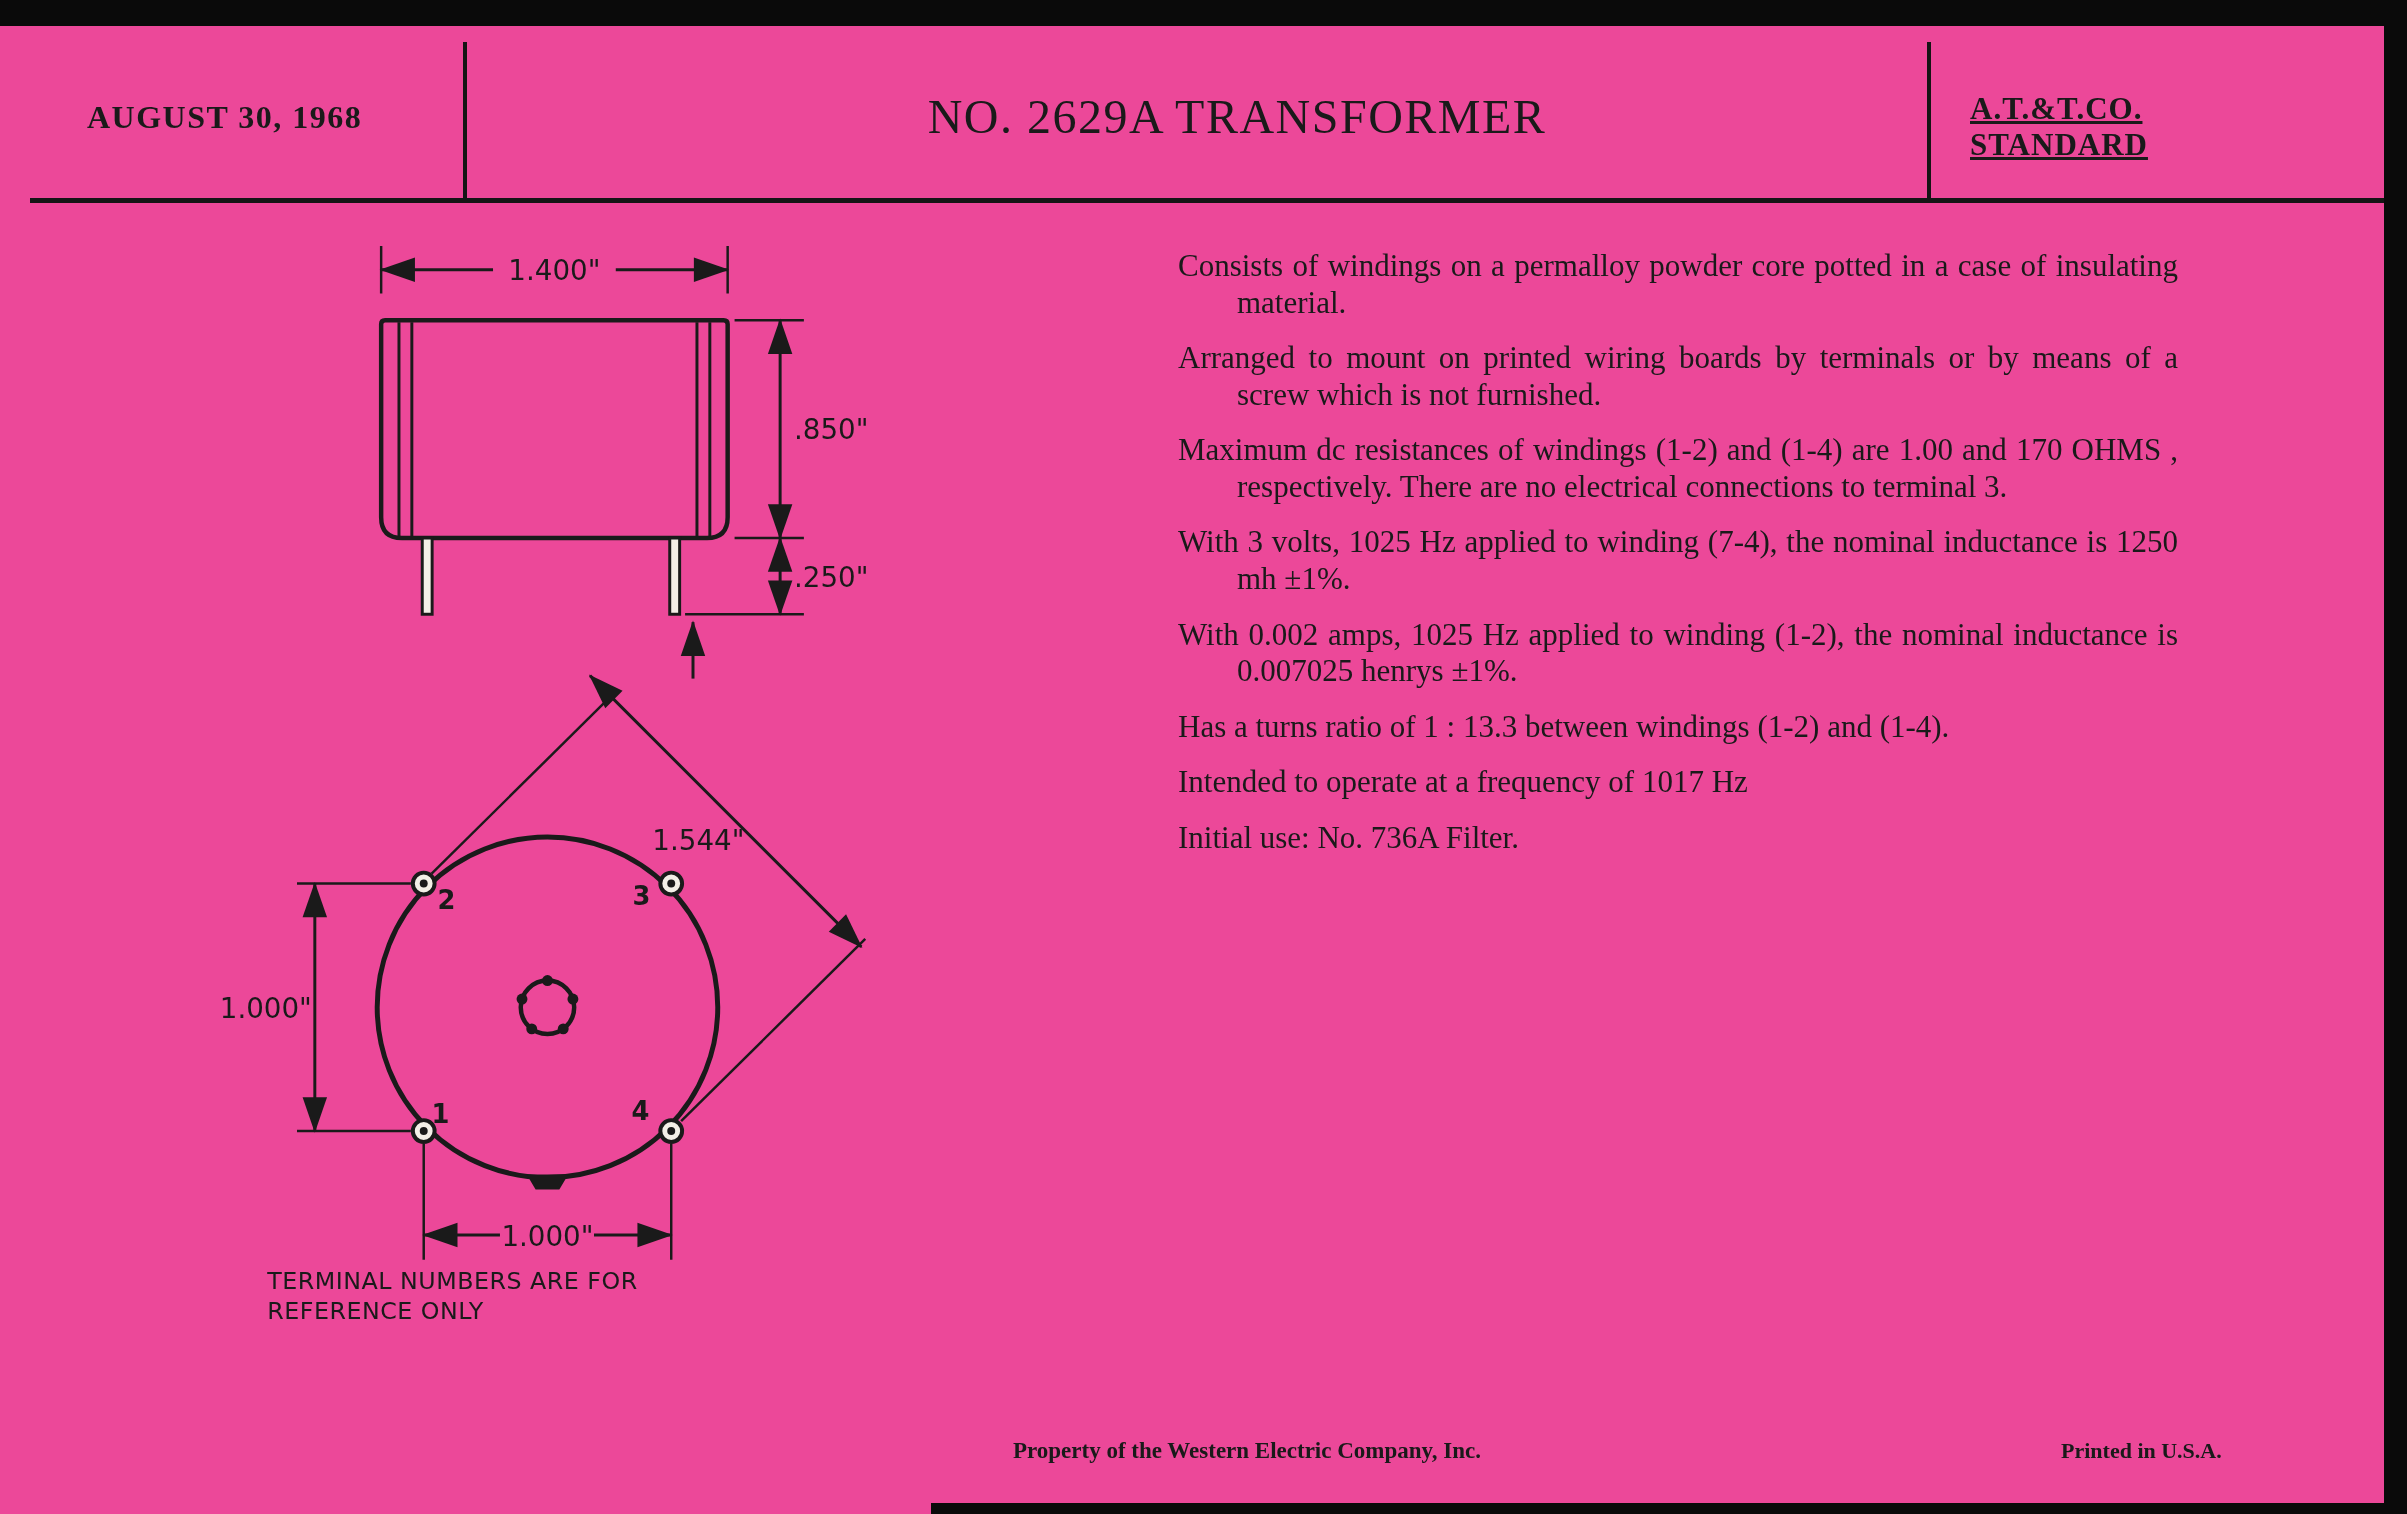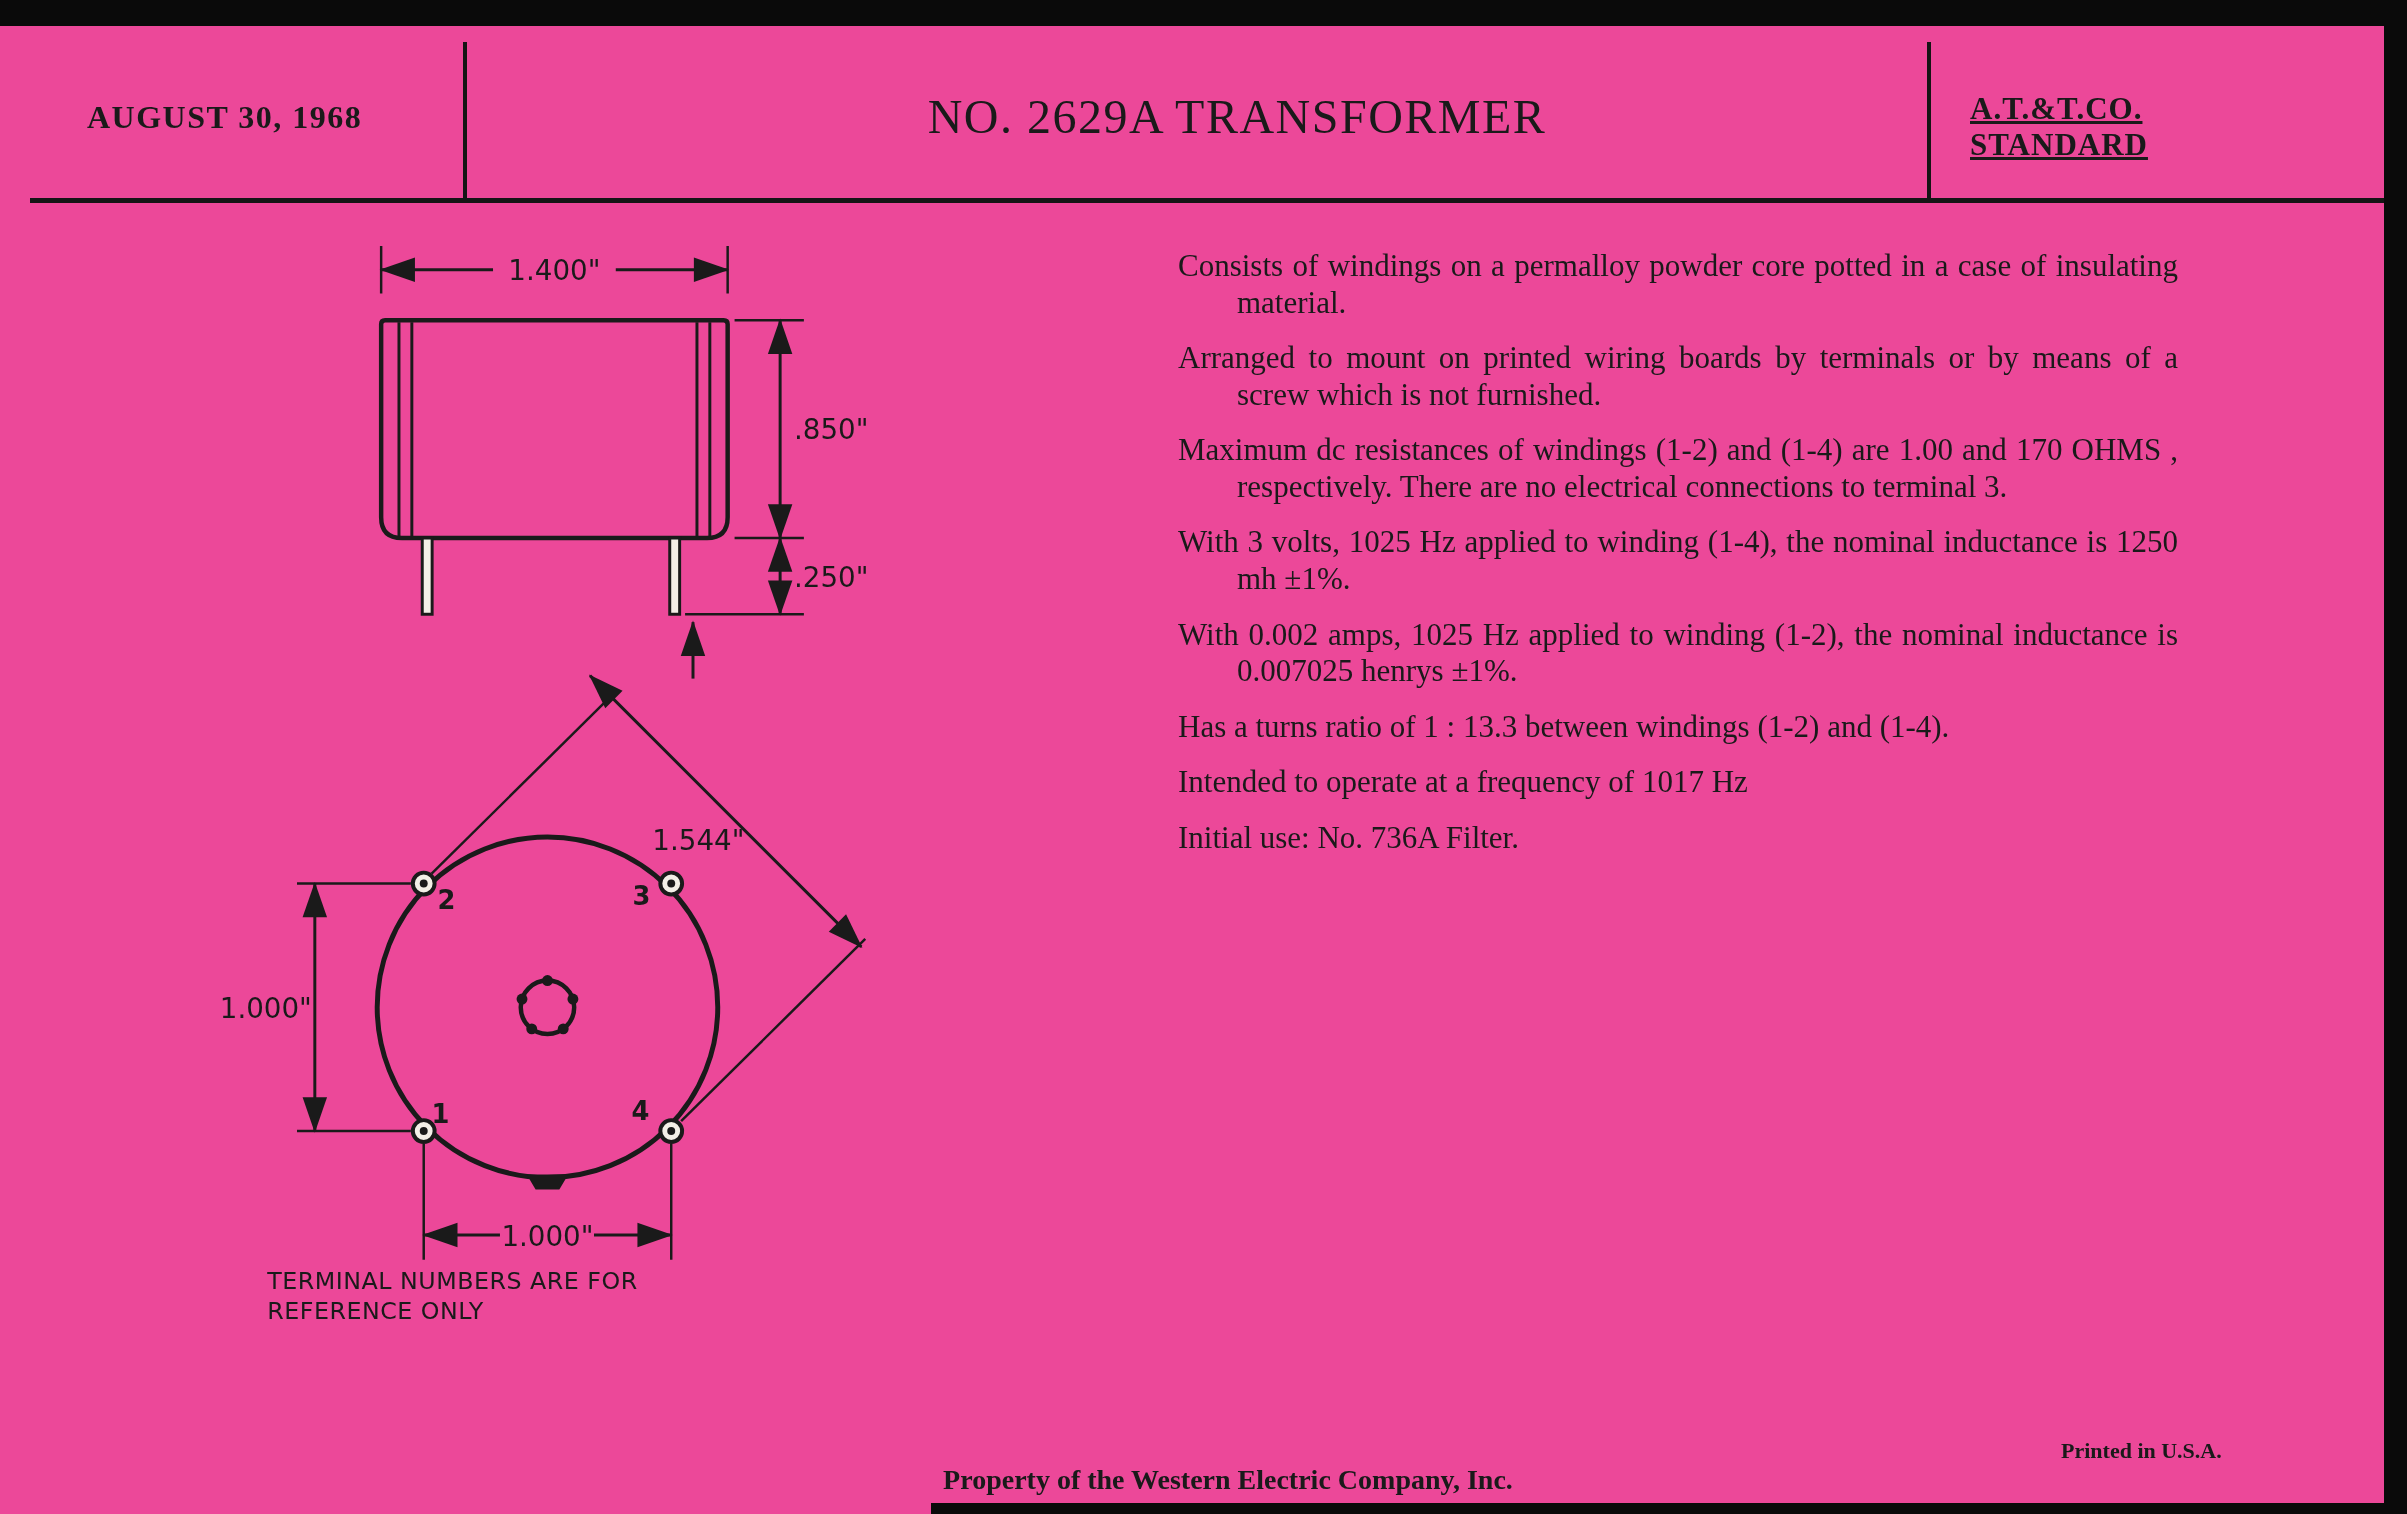--- a/index.html
+++ b/index.html
@@ -37,22 +37,22 @@
     position:absolute; left:1178px; top:248px; width:1000px;
     font-size:31px; line-height:1.18;
   }
   .spec {
     padding-left:59px; text-indent:-59px;
     text-align:justify; margin-bottom:19px;
   }
 
   
   .footer-property {
-    position:absolute; left:852px; width:752px; top:1438px; text-align:center;
-    font-weight:bold; font-size:28px;margin-top:26px;
+    position:absolute; left:871px; width:752px; top:1438px; text-align:center;
+    font-weight:bold; font-size:23px;
   }
   .footer-printed {
     position:absolute; left:2061px; top:1438px;
     font-weight:bold; font-size:22px; white-space:nowrap;
   }
 
   
   .drawing { position:absolute; left:99px; top:228px; width:891px; height:1119px; }
   .case   { stroke:#1a1a1a; stroke-width:4.5; fill:none; }
   .inner  { stroke:#1a1a1a; stroke-width:3; fill:none; }
@@ -189,21 +189,21 @@
 
       <text class="notelabel" x="170" y="1072" text-anchor="start">TERMINAL NUMBERS ARE FOR</text>
       <text class="notelabel" x="170" y="1102" text-anchor="start">REFERENCE ONLY</text>
     </g>
   </svg>
 
   <div class="specs">
     <div class="spec">Consists of windings on a permalloy powder core potted in a case of insulating material.</div>
     <div class="spec">Arranged to mount on printed wiring boards by terminals or by means of a screw which is not furnished.</div>
     <div class="spec">Maximum dc resistances of windings (1-2) and (1-4) are 1.00 and 170 OHMS , respectively. There are no electrical connections to terminal 3.</div>
-    <div class="spec">With 3 volts, 1025 Hz applied to winding (1-4), the nominal inductance is 1250 mh ±1%.</div>
+    <div class="spec">With 3 volts, 1025 Hz applied to winding (7-4), the nominal inductance is 1250 mh ±1%.</div>
     <div class="spec">With 0.002 amps, 1025 Hz applied to winding (1-2), the nominal inductance is 0.007025 henrys ±1%.</div>
     <div class="spec">Has a turns ratio of 1 : 13.3 between windings (1-2) and (1-4).</div>
     <div class="spec">Intended to operate at a frequency of 1017 Hz</div>
     <div class="spec">Initial use:  No. 736A Filter.</div>
   </div>
 
   <div class="footer-property">Property of the Western Electric Company, Inc.</div>
   <div class="footer-printed">Printed in U.S.A.</div>
 
 </div>

